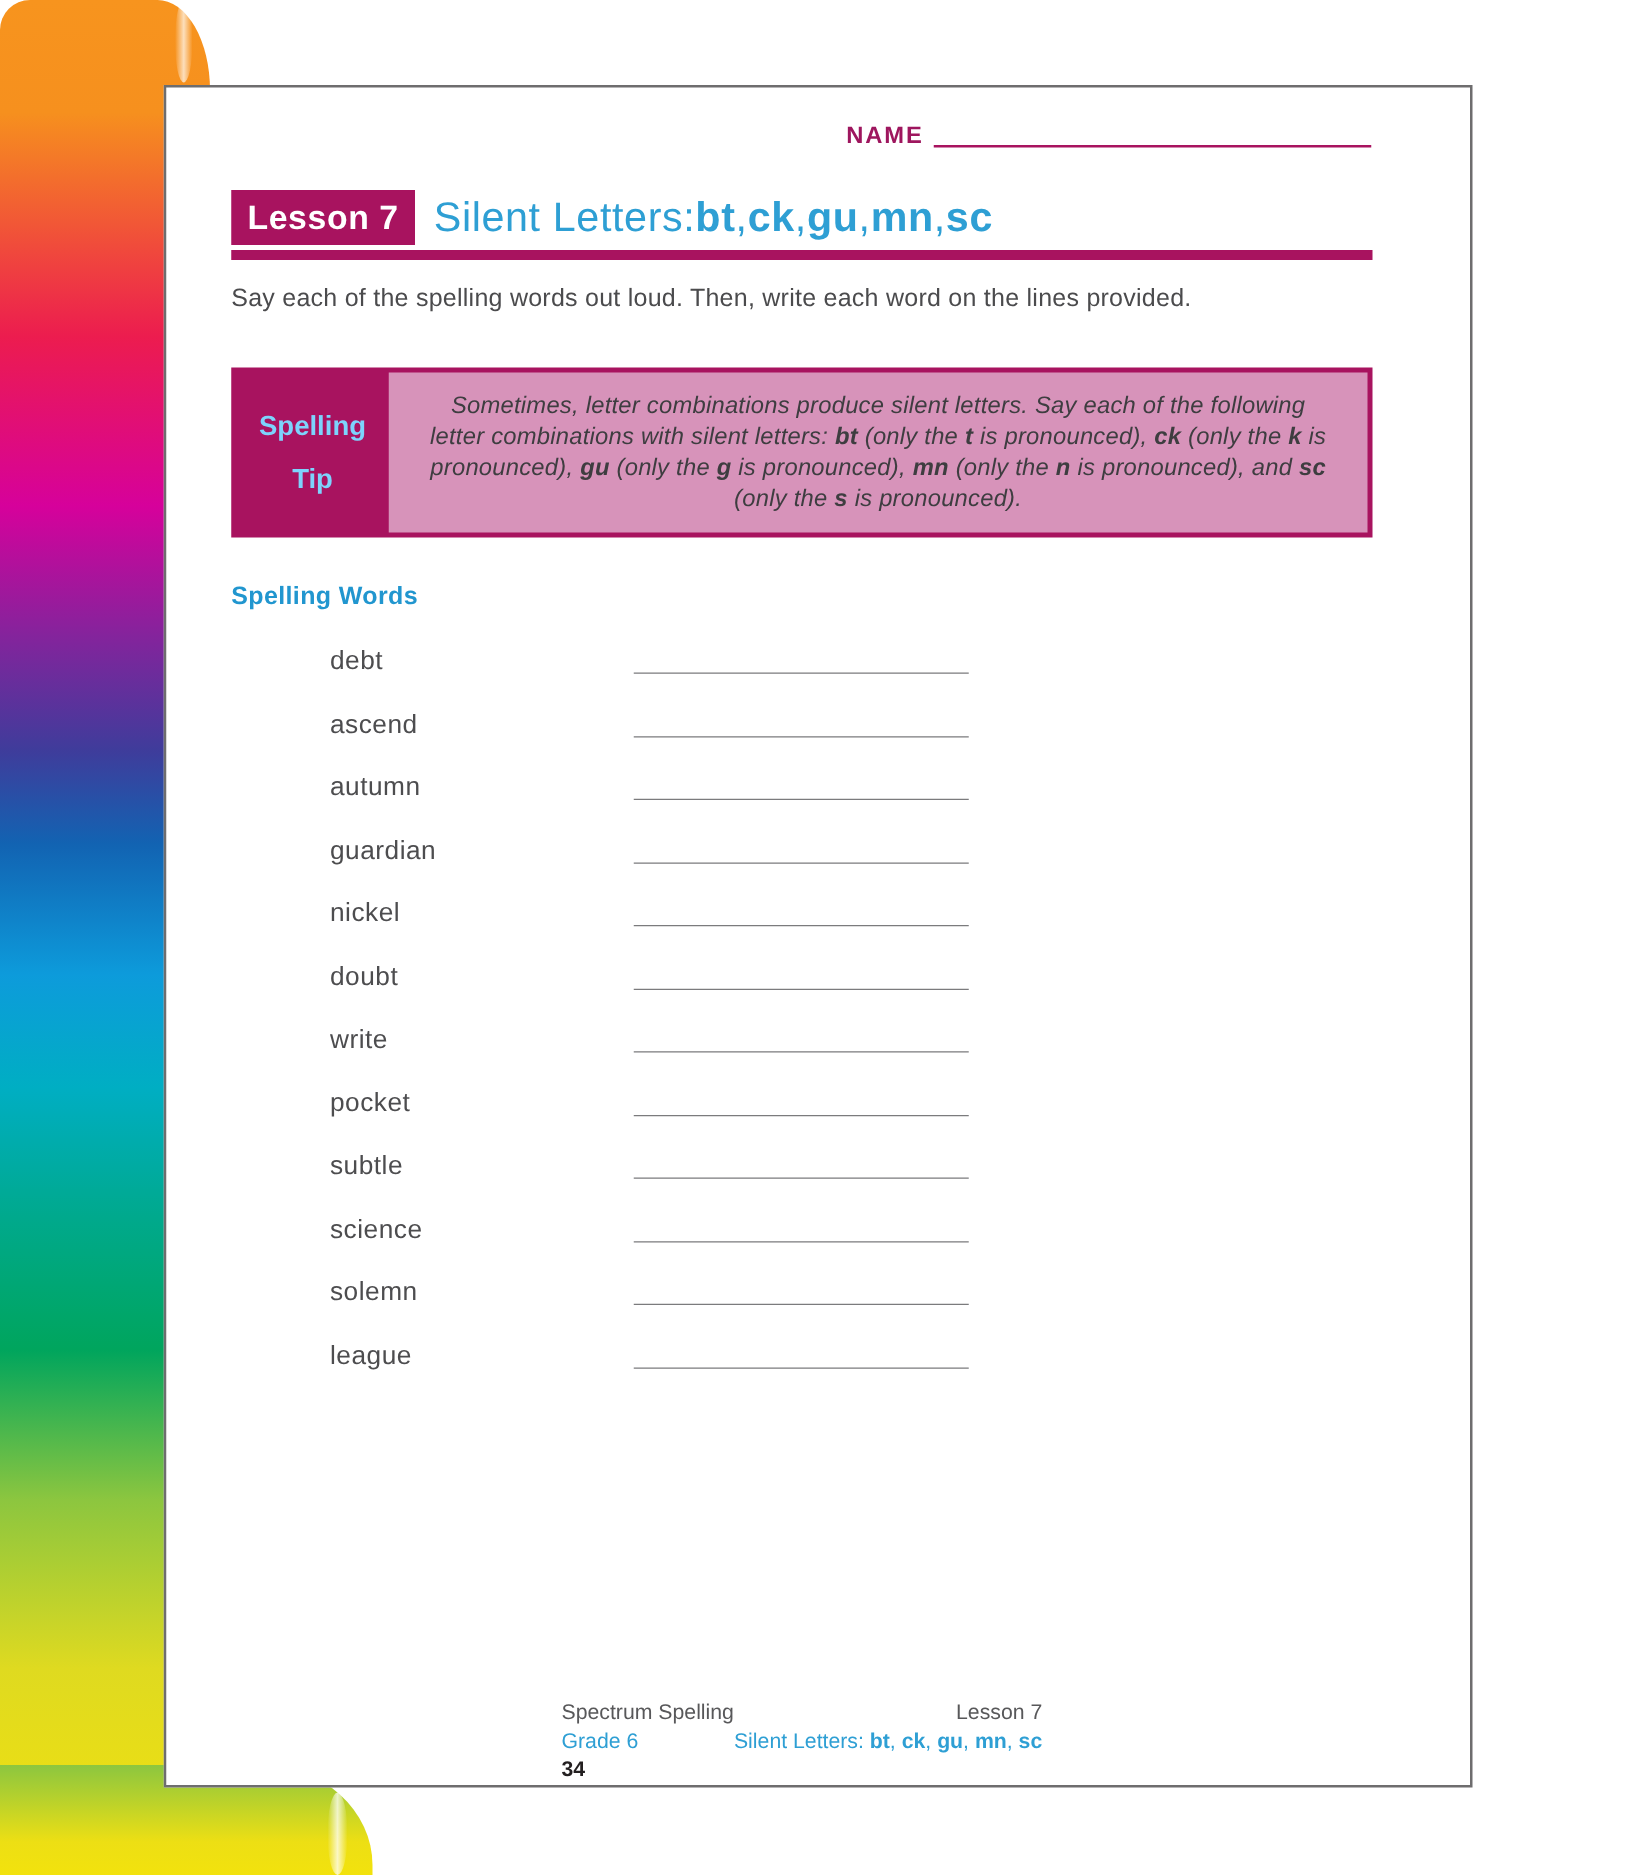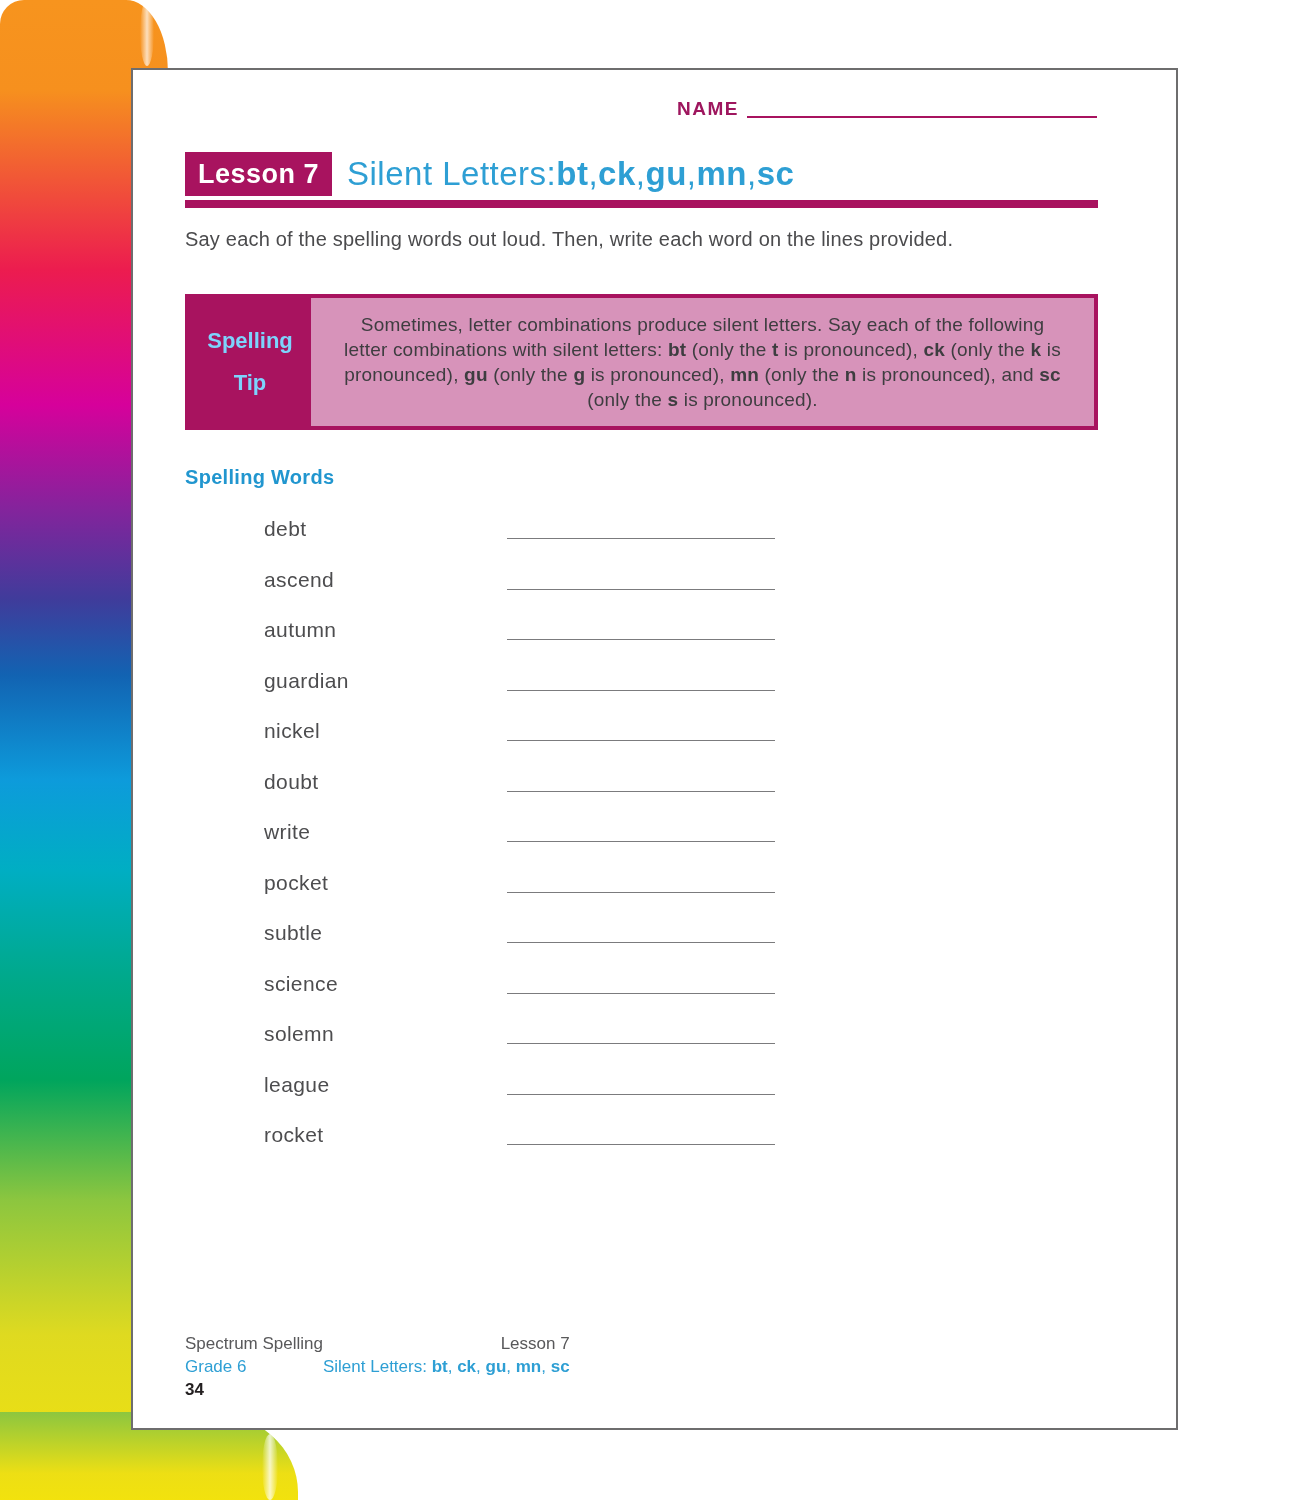--- a/index.html
+++ b/index.html
@@ -90,20 +90,21 @@
   .tip-label{
     width:122px;flex:0 0 122px;
     color:#7dd3fc;font-weight:bold;font-size:22px;line-height:42px;
     display:flex;flex-direction:column;align-items:center;justify-content:center;
     text-align:center;
   }
   .tip-body{
     flex:1;background:#D793BA;
     display:flex;align-items:center;justify-content:center;
     padding:6px 26px;
+    font-style:italic;
   }
   .tip-text{
     color:#3E3D40;font-size:19px;line-height:25px;text-align:center;letter-spacing:.2px;
   }
 
   
   .words-heading{
     position:absolute;left:52px;top:396px;
     color:#2196CF;font-size:20px;font-weight:bold;letter-spacing:.3px;
   }
@@ -115,22 +116,22 @@
     position:absolute;left:12px;top:0;
     color:#4D4D4F;font-size:21px;letter-spacing:.4px;
   }
   .blank{
     position:absolute;left:255px;top:0;width:268px;height:21px;
     border-bottom:1.5px solid #7B7B7D;
   }
 
   
   .footer{
-    position:absolute;left:52px;right:78px;top:1262px;
-    display:flex;justify-content:flex-start;
+    position:absolute;left:52px;right:78px;top:1288px;
+    display:flex;justify-content:center;
     font-size:17px;line-height:23px;color:#58585A;
   }
   .footer .right{text-align:right;}
   .f-blue{color:#2E9FD4;}
   .f-page{color:#231F20;font-weight:bold;}
 
   .bold{font-weight:bold;}
 </style>
 </head>
 <body>
@@ -214,24 +215,20 @@
       <div class="word-row">
         <span class="word">science</span>
         <span class="blank"></span>
       </div>
       <div class="word-row">
         <span class="word">solemn</span>
         <span class="blank"></span>
       </div>
       <div class="word-row">
         <span class="word">league</span>
-        <span class="blank"></span>
-      </div>
-      <div class="word-row">
-        <span class="word">rocket</span>
         <span class="blank"></span>
       </div>
     </div>
 
   <div class="footer">
     <div class="left">
       <div>Spectrum Spelling</div>
       <div class="f-blue">Grade 6</div>
       <div class="f-page">34</div>
     </div>

